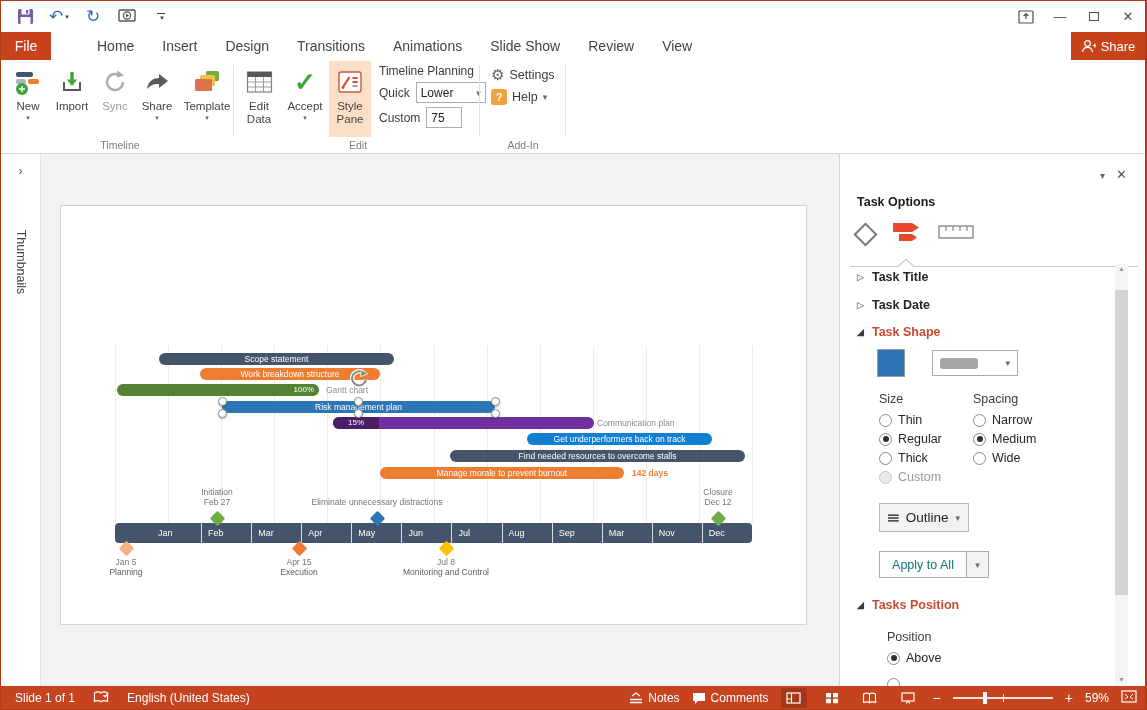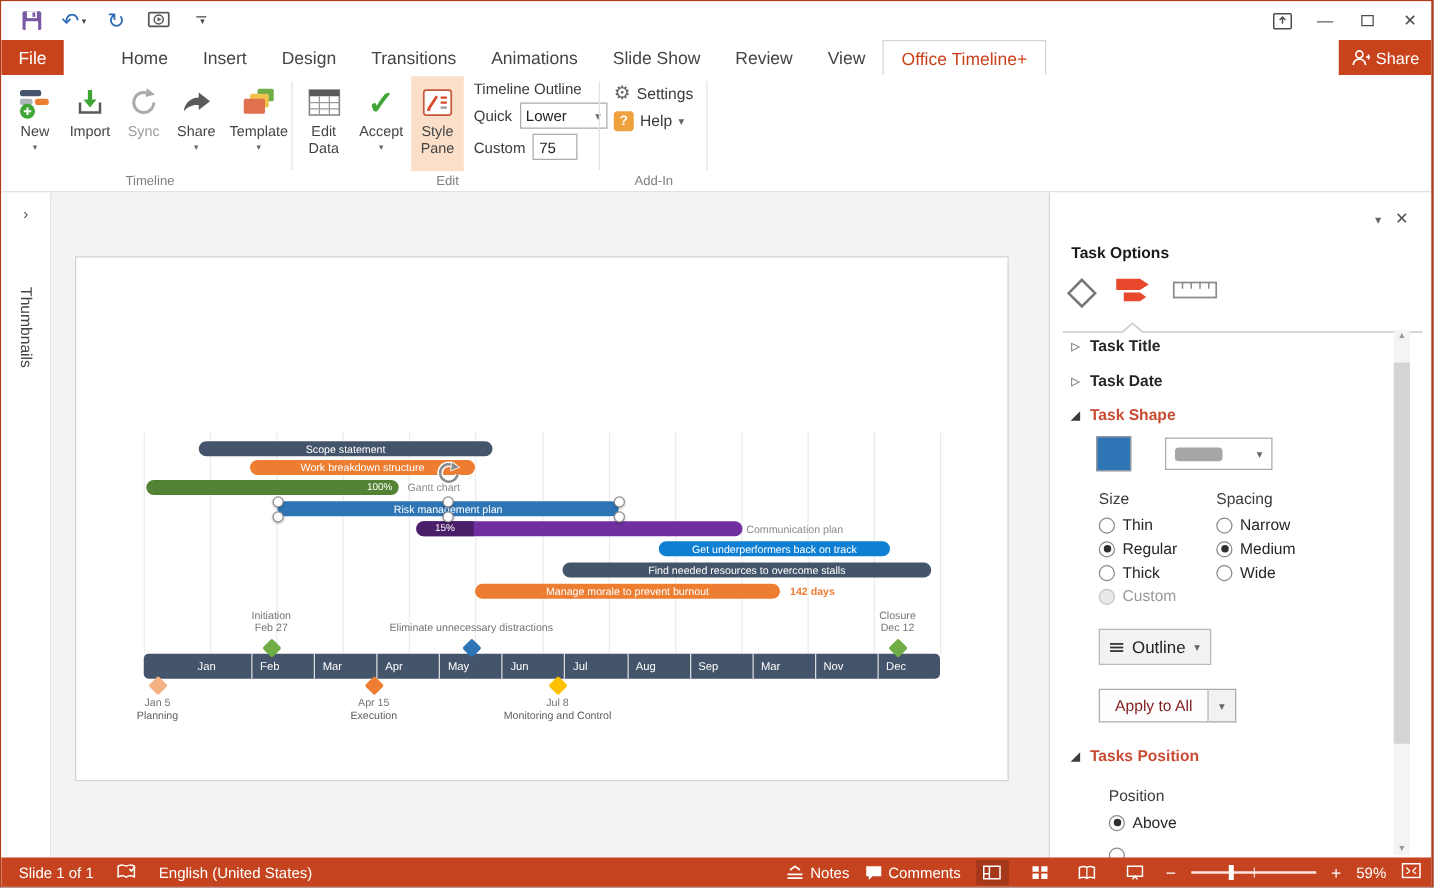--- a/index.html
+++ b/index.html
@@ -89,21 +89,21 @@
   .collabel{position:absolute;font-size:12.5px;color:#3b3b3b;}
   .radiocol{position:absolute;display:flex;flex-direction:column;gap:5px;}
   .rrow{display:flex;align-items:center;gap:6px;font-size:12.5px;color:#262626;}
   .radio{width:13px;height:13px;border:1px solid #8a8a8a;border-radius:50%;background:#fff;position:relative;flex:none;}
   .rrow.checked .radio::after{content:"";position:absolute;inset:2.5px;background:#2f2f2f;border-radius:50%;}
   .rrow.disabled .radio{background:#E9E9E9;border-color:#C4C4C4;}
   .rrow.disabled{color:#9a9a9a;}
   .outlinebtn{position:absolute;left:39px;top:349px;width:90px;height:29px;border:1px solid #B9B9B9;background:#F2F2F2;
               display:flex;align-items:center;gap:7px;padding:0 8px;font-size:13.5px;color:#222;}
   .applywrap{position:absolute;left:39px;top:397px;display:flex;}
-  .applybtn{width:88px;height:27px;border:1px solid #ABABAB;background:#FDFDFD;display:flex;align-items:center;justify-content:center;font-size:12.5px;color:#7f1d1d;}
+  .applybtn{width:88px;height:27px;border:1px solid #ABABAB;background:#FDFDFD;display:flex;align-items:center;justify-content:center;font-size:12.5px;color:#0f766e;}
   .applyarrow{width:22px;height:27px;border:1px solid #ABABAB;border-left:none;background:#F2F2F2;display:flex;align-items:center;justify-content:center;}
   .scroll{position:absolute;right:17px;top:110px;bottom:2px;width:13px;background:#F4F4F4;}
   .sthumb{position:absolute;left:0;top:26px;width:13px;height:305px;background:#D4D4D4;}
   .sarrow{position:absolute;left:0;width:13px;text-align:center;font-size:7px;color:#9a9a9a;}
   
   .status{position:relative;height:24px;background:#C5431F;color:#fff;display:flex;align-items:center;font-size:12px;}
   .status .lt{display:flex;align-items:center;gap:18px;padding-left:14px;}
   .status .rt{position:absolute;right:8px;display:flex;align-items:center;gap:12px;}
   .sitem{display:flex;align-items:center;gap:5px;}
   .viewbtn{width:26px;height:20px;display:flex;align-items:center;justify-content:center;border-radius:1px;}
@@ -195,23 +195,20 @@
         </div>
 
         <div class="tab">
           <span>Review</span>
         </div>
 
         <div class="tab">
           <span>View</span>
         </div>
 
-        <div class="tab active">
-          <span>Office Timeline+</span>
-        </div>
       </div>
     <div class="sharebtn">
       <svg width="15" height="14" viewBox="0 0 15 14">
         <circle cx="6.5" cy="4.5" r="2.8" fill="none" stroke="#fff" stroke-width="1.3"></circle>
         <path d="M1.5 13 C2 9.8 4 8.3 6.5 8.3 C9 8.3 11 9.8 11.5 13" fill="none" stroke="#fff" stroke-width="1.3"></path>
         <path d="M11.8 6.5 h4 M13.8 4.5 v4" stroke="#fff" stroke-width="1.2"></path>
       </svg>
       <span>Share</span>
     </div>
   </div>
@@ -300,21 +297,21 @@
             <path d="M6 17 L12.5 7" stroke="#D84B2D" stroke-width="2.2"></path>
             <circle cx="6" cy="17.5" r="1.4" fill="#D84B2D"></circle>
             <path d="M15.5 8 h5 M15.5 12 h5" stroke="#D84B2D" stroke-width="1.8"></path>
             <path d="M15.5 16 h5" stroke="#9a9a9a" stroke-width="1.8"></path>
           </svg>
         </span>
         <span class="lb">Style
 Pane</span>
       </div>
       <div class="tlpos">
-        <span>Timeline Outline</span>
+        <span>Timeline Planning</span>
         <div class="row">
           <span>Quick</span>
           <div class="selbox">
             <span>Lower</span>
             <span class="ddc">▾</span>
           </div>
         </div>
         <div class="row">
           <span>Custom</span>
           <input class="numbox" value="75" style="">

